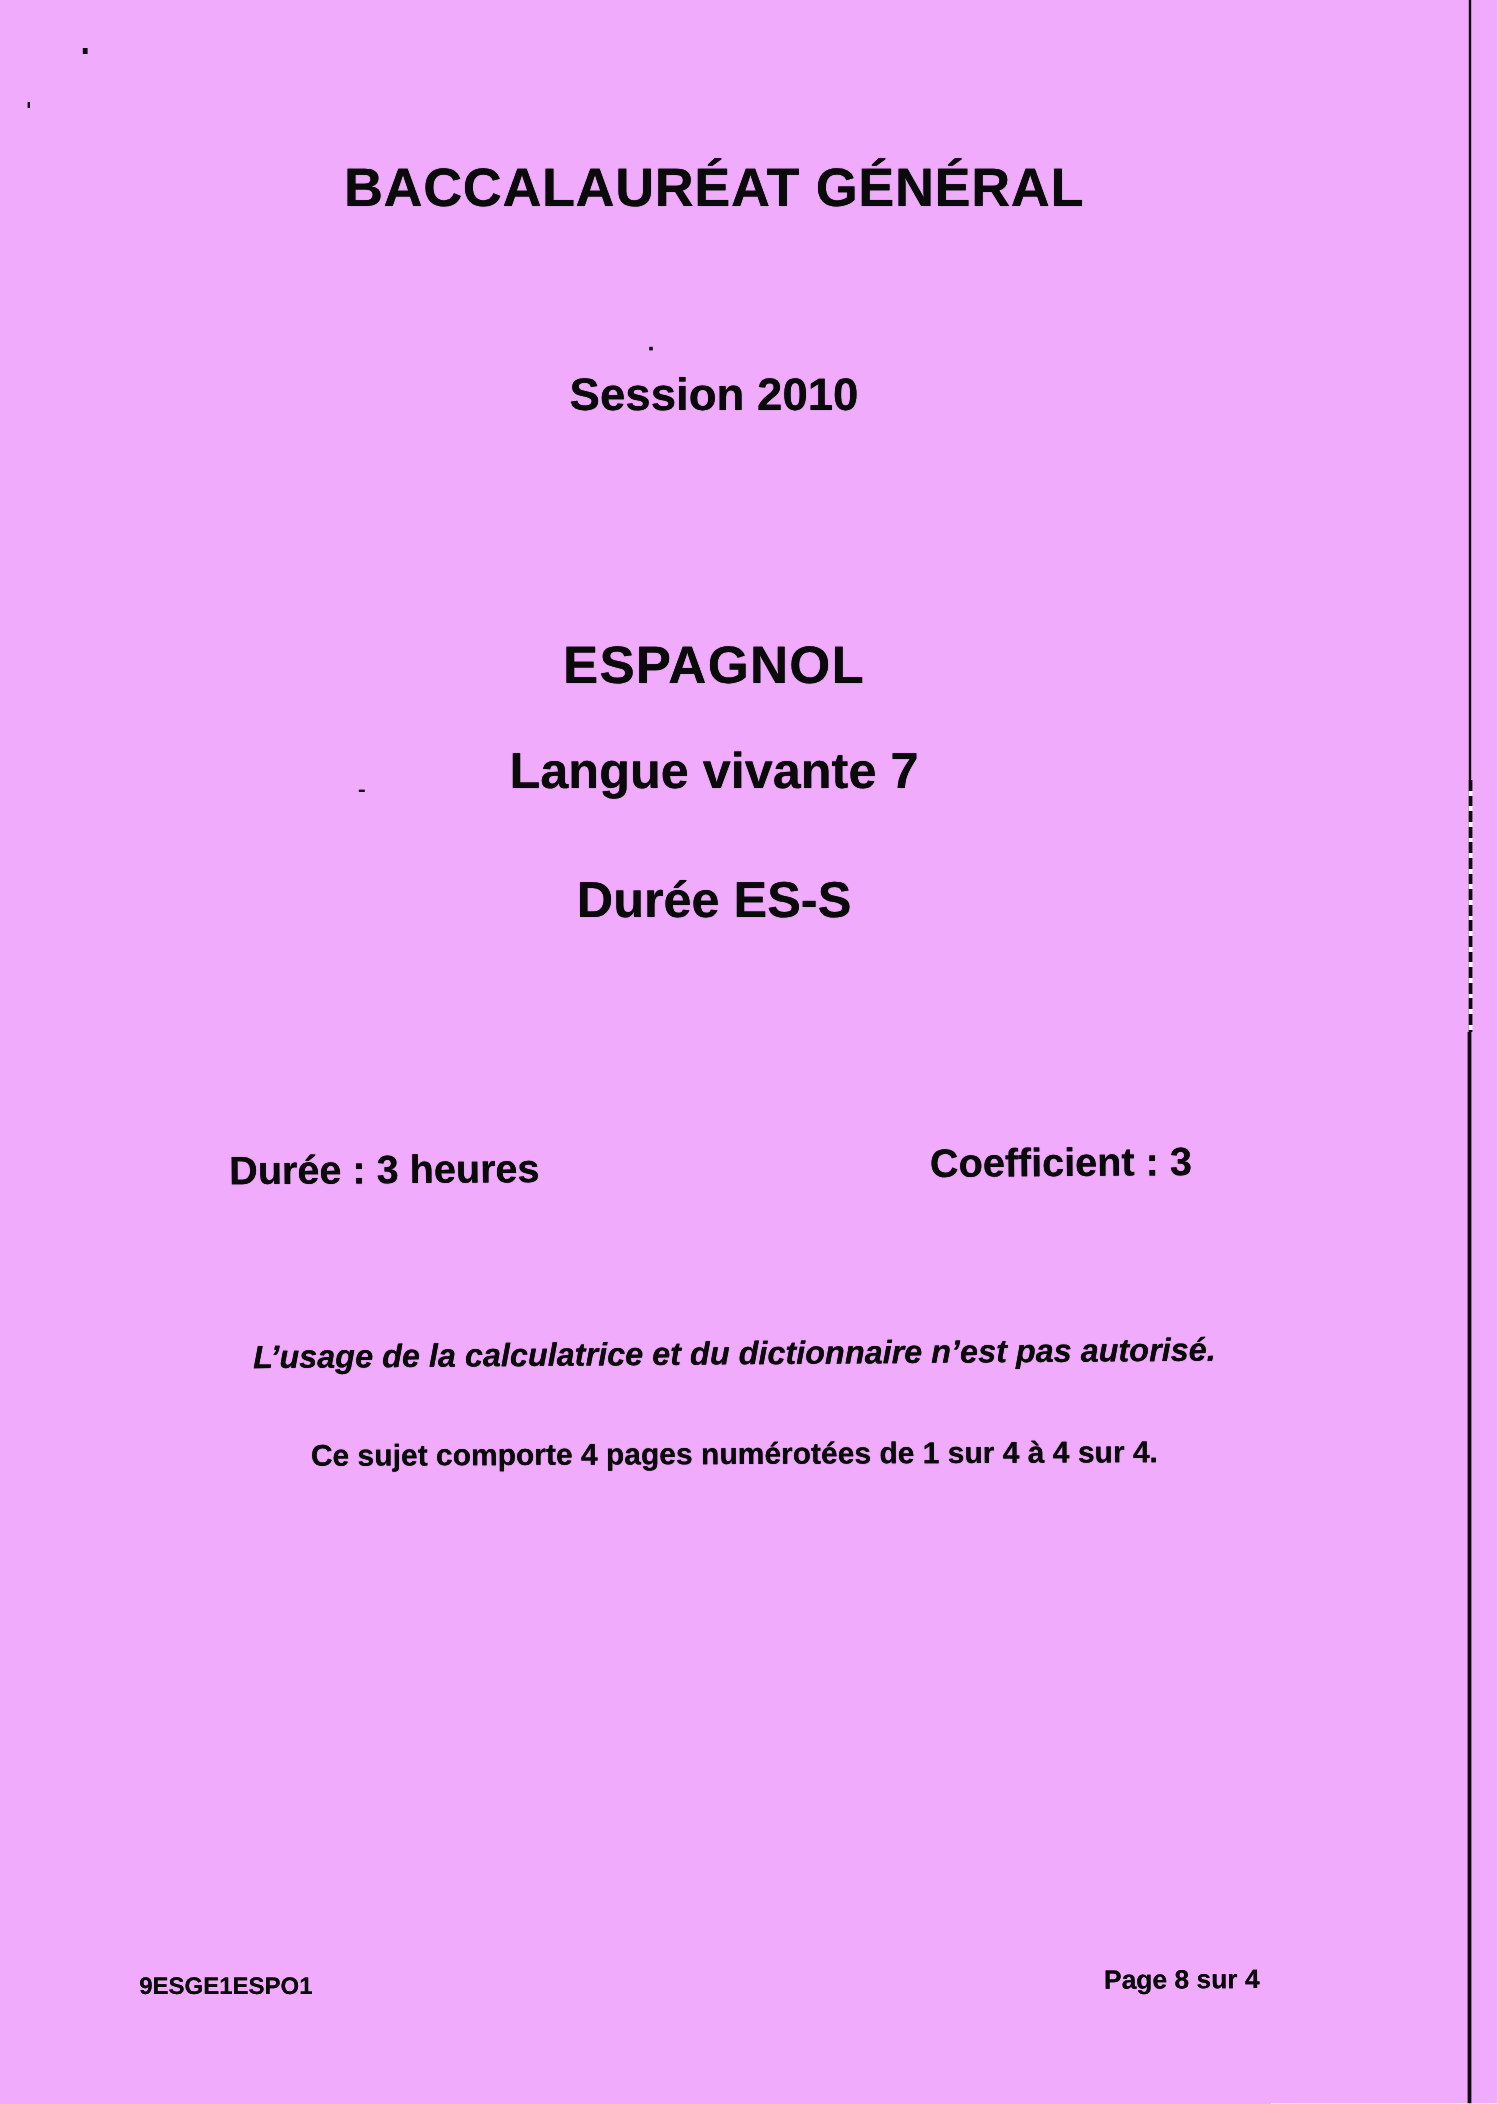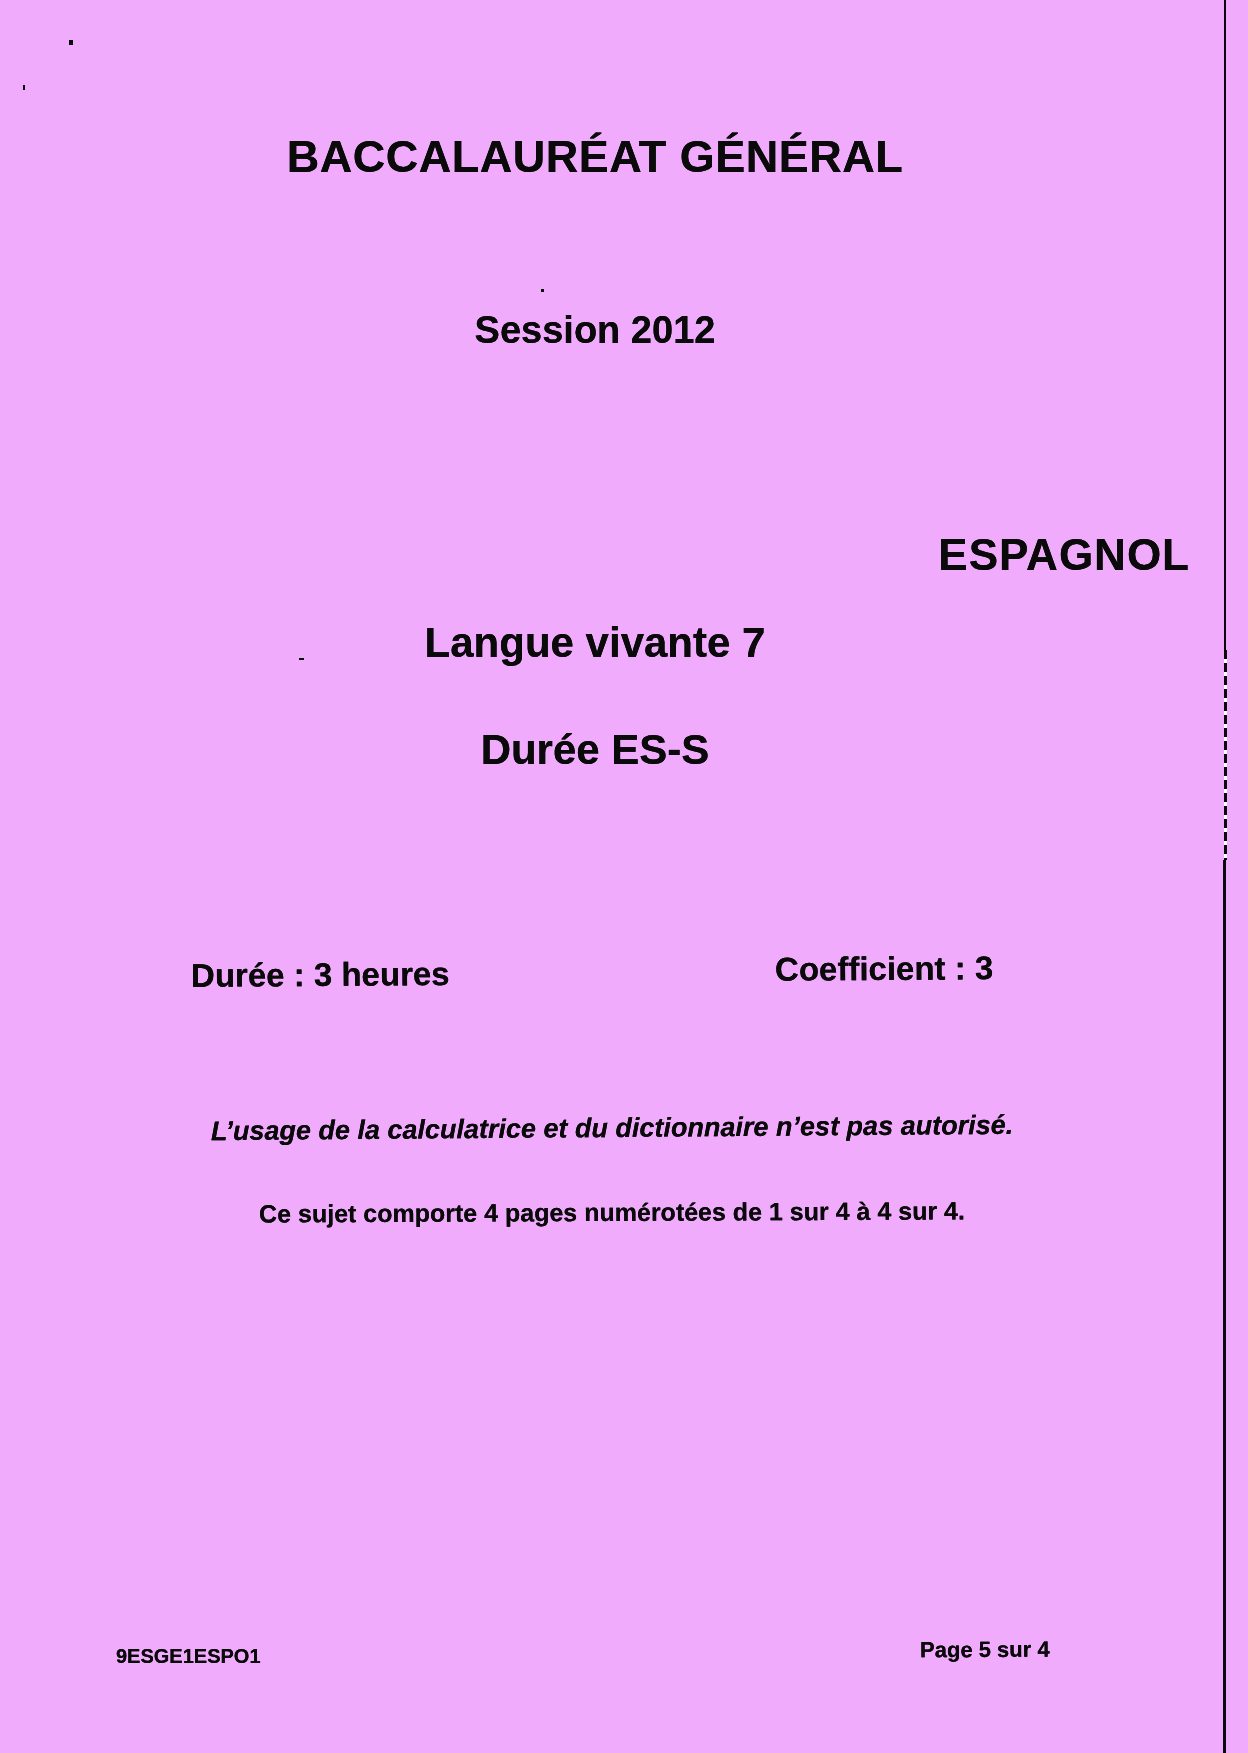--- a/index.html
+++ b/index.html
@@ -25,21 +25,21 @@
     color: #0a0a0a;
     text-shadow: 0 0 0.6px #000;
     white-space: nowrap;
     line-height: 1;
   }
   .w-head  { width: 1190px; }   
   .w-note  { width: 1224px; }   
 
   .main-title   { top: 134px;  font-size: 45px; letter-spacing: 0.5px; }
   .session      { top: 311px;  font-size: 38px; }
-  .subject      { top: 533px;  font-size: 44px; letter-spacing: 1px; text-align: right; }
+  .subject      { top: 533px;  font-size: 44px; letter-spacing: 1px; }
   .subtitle     { top: 622px;  font-size: 42px; }
   .series       { top: 729px;  font-size: 42px; }
 
   .duration     { position: absolute; left: 191px; top: 956px;  font-size: 33px; font-weight: 700;
                   text-shadow: 0 0 0.6px #000; transform: rotate(-0.4deg); white-space: nowrap; }
   .coefficient  { position: absolute; left: 775px; top: 950px;  font-size: 33px; font-weight: 700;
                   text-shadow: 0 0 0.6px #000; transform: rotate(-0.4deg); white-space: nowrap; }
 
   .notice       { top: 1115px; font-size: 27px; font-style: italic; transform: rotate(-0.45deg); }
   .pages-note   { top: 1200px; font-size: 25px; transform: rotate(-0.25deg); }
@@ -80,39 +80,39 @@
   .speck-3 { left: 541px; top: 289px; width: 3px; height: 3px; }
   .speck-4 { left: 299px; top: 658px; width: 5px; height: 2px; }
 </style>
 </head>
 <body>
 
 <div class="page">
 
   <div class="line w-head main-title">BACCALAURÉAT GÉNÉRAL</div>
 
-  <div class="line w-head session">Session 2012</div>
+  <div class="line w-head session">Session 2010</div>
 
   <div class="line w-head subject">ESPAGNOL</div>
 
   <div class="line w-head subtitle">Langue vivante 7</div>
 
   <div class="line w-head series">Durée ES-S</div>
 
   <div class="duration">Durée : 3 heures</div>
 
   <div class="coefficient">Coefficient : 3</div>
 
   <div class="line w-note notice">L’usage de la calculatrice et du dictionnaire n’est pas autorisé.</div>
 
   <div class="line w-note pages-note">Ce sujet comporte 4 pages numérotées de 1 sur 4 à 4 sur 4.</div>
 
   <div class="footer-left">9ESGE1ESPO1</div>
 
-  <div class="footer-right">Page 5 sur 4</div>
+  <div class="footer-right">Page 8 sur 4</div>
 
   <div class="edge-line"></div>
   <div class="edge-line-rough"></div>
   <div class="edge-line-thick"></div>
 
   <div class="speck speck-1"></div>
   <div class="speck speck-2"></div>
   <div class="speck speck-3"></div>
   <div class="speck speck-4"></div>
 

